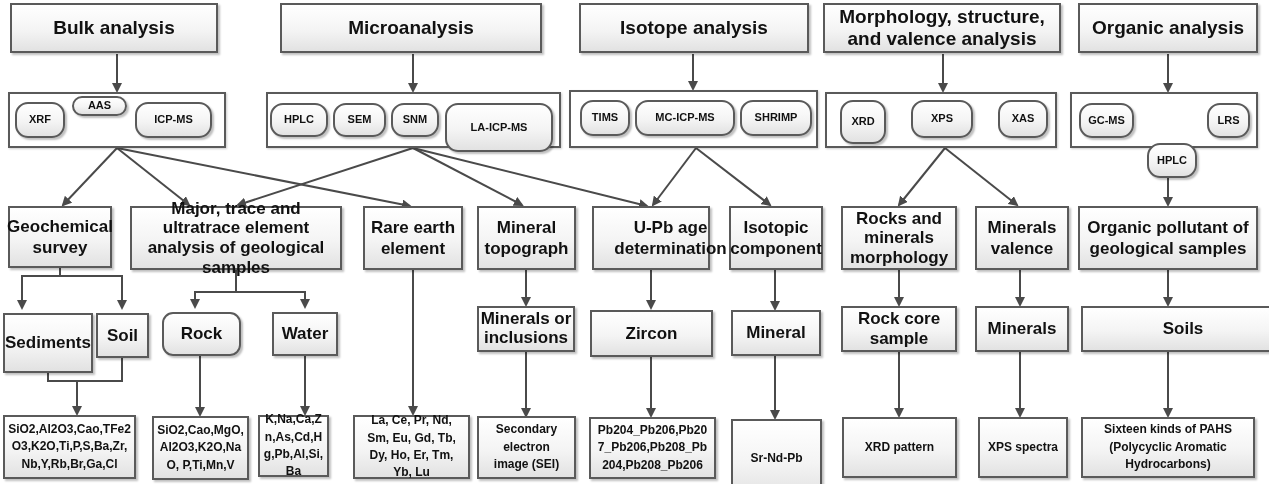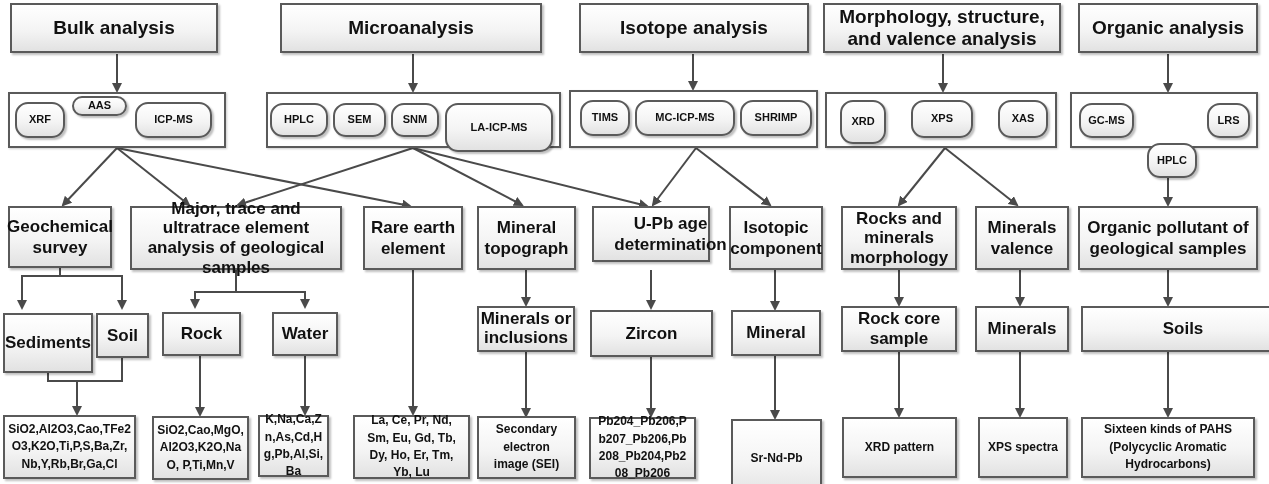--- a/index.html
+++ b/index.html
@@ -172,21 +172,21 @@
     </div>
   <div class="box mid" style="left:130px;top:206px;width:212px;height:64px;line-height:1.15;">
       <span>Major, trace and ultratrace element analysis of geological samples</span>
     </div>
   <div class="box mid" style="left:477px;top:206px;width:99px;height:64px;">
       <span>Mineral topograph</span>
     </div>
   <div class="box mid" style="left:363px;top:206px;width:100px;height:64px;">
       <span>Rare earth element</span>
     </div>
-  <div class="box mid" style="left:592px;top:206px;width:118px;height:56px;padding-left:39px;">
+  <div class="box mid" style="left:592px;top:206px;width:118px;height:64px;padding-left:39px;">
       <span>U-Pb age determination</span>
     </div>
   <div class="box mid" style="left:729px;top:206px;width:94px;height:64px;">
       <span>Isotopic component</span>
     </div>
   <div class="box mid" style="left:841px;top:206px;width:116px;height:64px;line-height:1.15;">
       <span>Rocks and minerals morphology</span>
     </div>
   <div class="box mid" style="left:975px;top:206px;width:94px;height:64px;">
       <span>Minerals valence</span>
@@ -194,21 +194,21 @@
   <div class="box mid" style="left:1078px;top:206px;width:180px;height:64px;">
       <span>Organic pollutant of geological samples</span>
     </div>
 
   <div class="box mid" style="left:3px;top:313px;width:90px;height:60px;">
       <span>Sediments</span>
     </div>
   <div class="box mid" style="left:96px;top:313px;width:53px;height:45px;">
       <span>Soil</span>
     </div>
-  <div class="box mid" style="left:162px;top:312px;width:79px;height:44px;">
+  <div class="box mid" style="left:162px;top:312px;width:79px;height:44px;border-radius:11px;">
       <span>Rock</span>
     </div>
   <div class="box mid" style="left:272px;top:312px;width:66px;height:44px;">
       <span>Water</span>
     </div>
   <div class="box mid" style="left:477px;top:306px;width:98px;height:46px;line-height:1.1;">
       <span>Minerals or inclusions</span>
     </div>
   <div class="box mid" style="left:590px;top:310px;width:123px;height:47px;">
       <span>Zircon</span>
@@ -234,21 +234,21 @@
     </div>
   <div class="box leaf" style="left:258px;top:415px;width:71px;height:62px;padding:0 3px;">
       <span style="word-break:break-all;">K,Na,Ca,Zn,As,Cd,Hg,Pb,Al,Si,Ba</span>
     </div>
   <div class="box leaf" style="left:353px;top:415px;width:117px;height:64px;padding:0 4px;">
       <span>La, Ce, Pr, Nd, Sm, Eu, Gd, Tb, Dy, Ho, Er, Tm, Yb, Lu</span>
     </div>
   <div class="box leaf" style="left:477px;top:416px;width:99px;height:63px;padding:0 6px;">
       <span>Secondary electron image (SEI)</span>
     </div>
-  <div class="box leaf" style="left:589px;top:417px;width:107px;height:62px;padding:0 5px;">
+  <div class="box leaf" style="left:589px;top:417px;width:127px;height:62px;padding:0 5px;">
       <span style="word-break:break-all;">Pb204_Pb206,Pb207_Pb206,Pb208_Pb204,Pb208_Pb206</span>
     </div>
   <div class="box leaf" style="left:731px;top:419px;width:91px;height:80px;">
       <span>Sr-Nd-Pb</span>
     </div>
   <div class="box leaf" style="left:842px;top:417px;width:115px;height:61px;">
       <span>XRD pattern</span>
     </div>
   <div class="box leaf" style="left:978px;top:417px;width:90px;height:61px;justify-content:center;">
       <span>XPS spectra</span>

